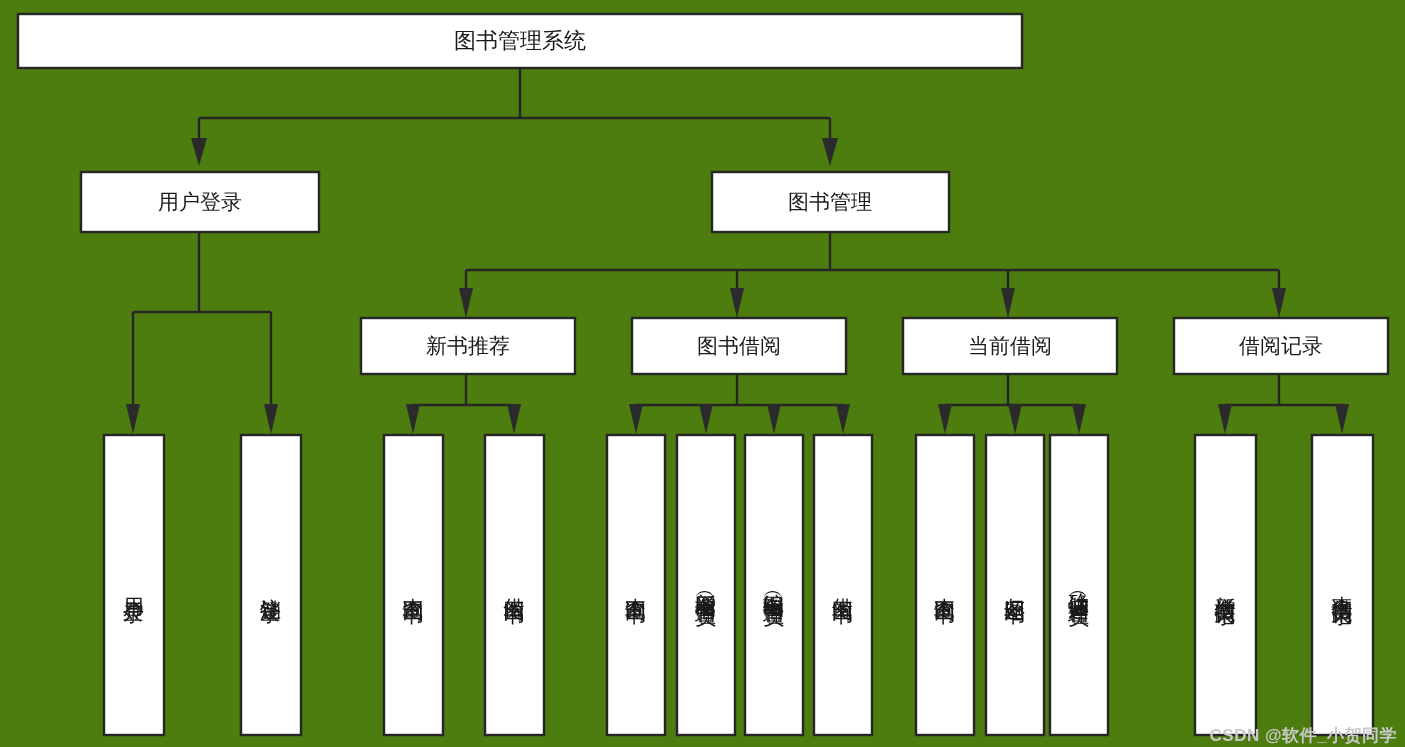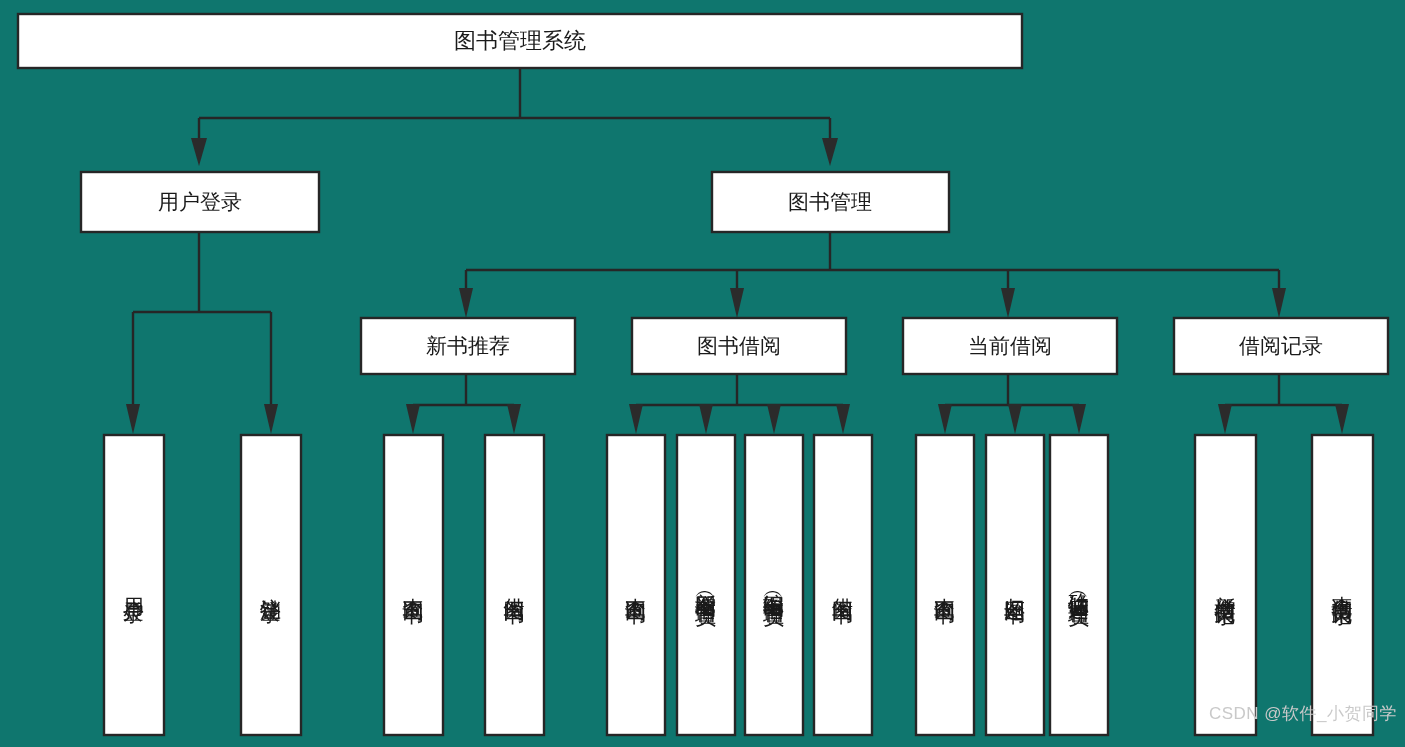--- a/index.html
+++ b/index.html
@@ -10,21 +10,21 @@
   body {
     width: 1405px;
     height: 747px;
     font-family: "Liberation Sans", "DejaVu Sans", sans-serif;
     overflow: hidden;
   }
   #diagram-root {
     position: relative;
     width: 1405px;
     height: 747px;
-    background: #0f766e;
+    background: #4d7c0f;
   }
   svg#diagram-svg {
     position: absolute;
     left: 0;
     top: 0;
     width: 1405px;
     height: 747px;
   }
   .node-box {
     fill: #ffffff;
@@ -68,26 +68,27 @@
     display: flex;
     align-items: center;
     justify-content: center;
     text-align: center;
     white-space: nowrap;
     pointer-events: none;
   }
   .watermark {
     position: absolute;
     right: 8px;
-    bottom: 22px;
+    bottom: 0;
     font-family: "Liberation Sans", "DejaVu Sans", sans-serif;
     font-size: 17px;
     color: #c9c9c9;
     letter-spacing: 0.5px;
     white-space: nowrap;
+    font-weight: bold;
   }
 </style>
 </head>
 <body>
 
 <div id="diagram-root">
 
   <svg id="diagram-svg" viewBox="0 0 1405 747">
 
     <g>

